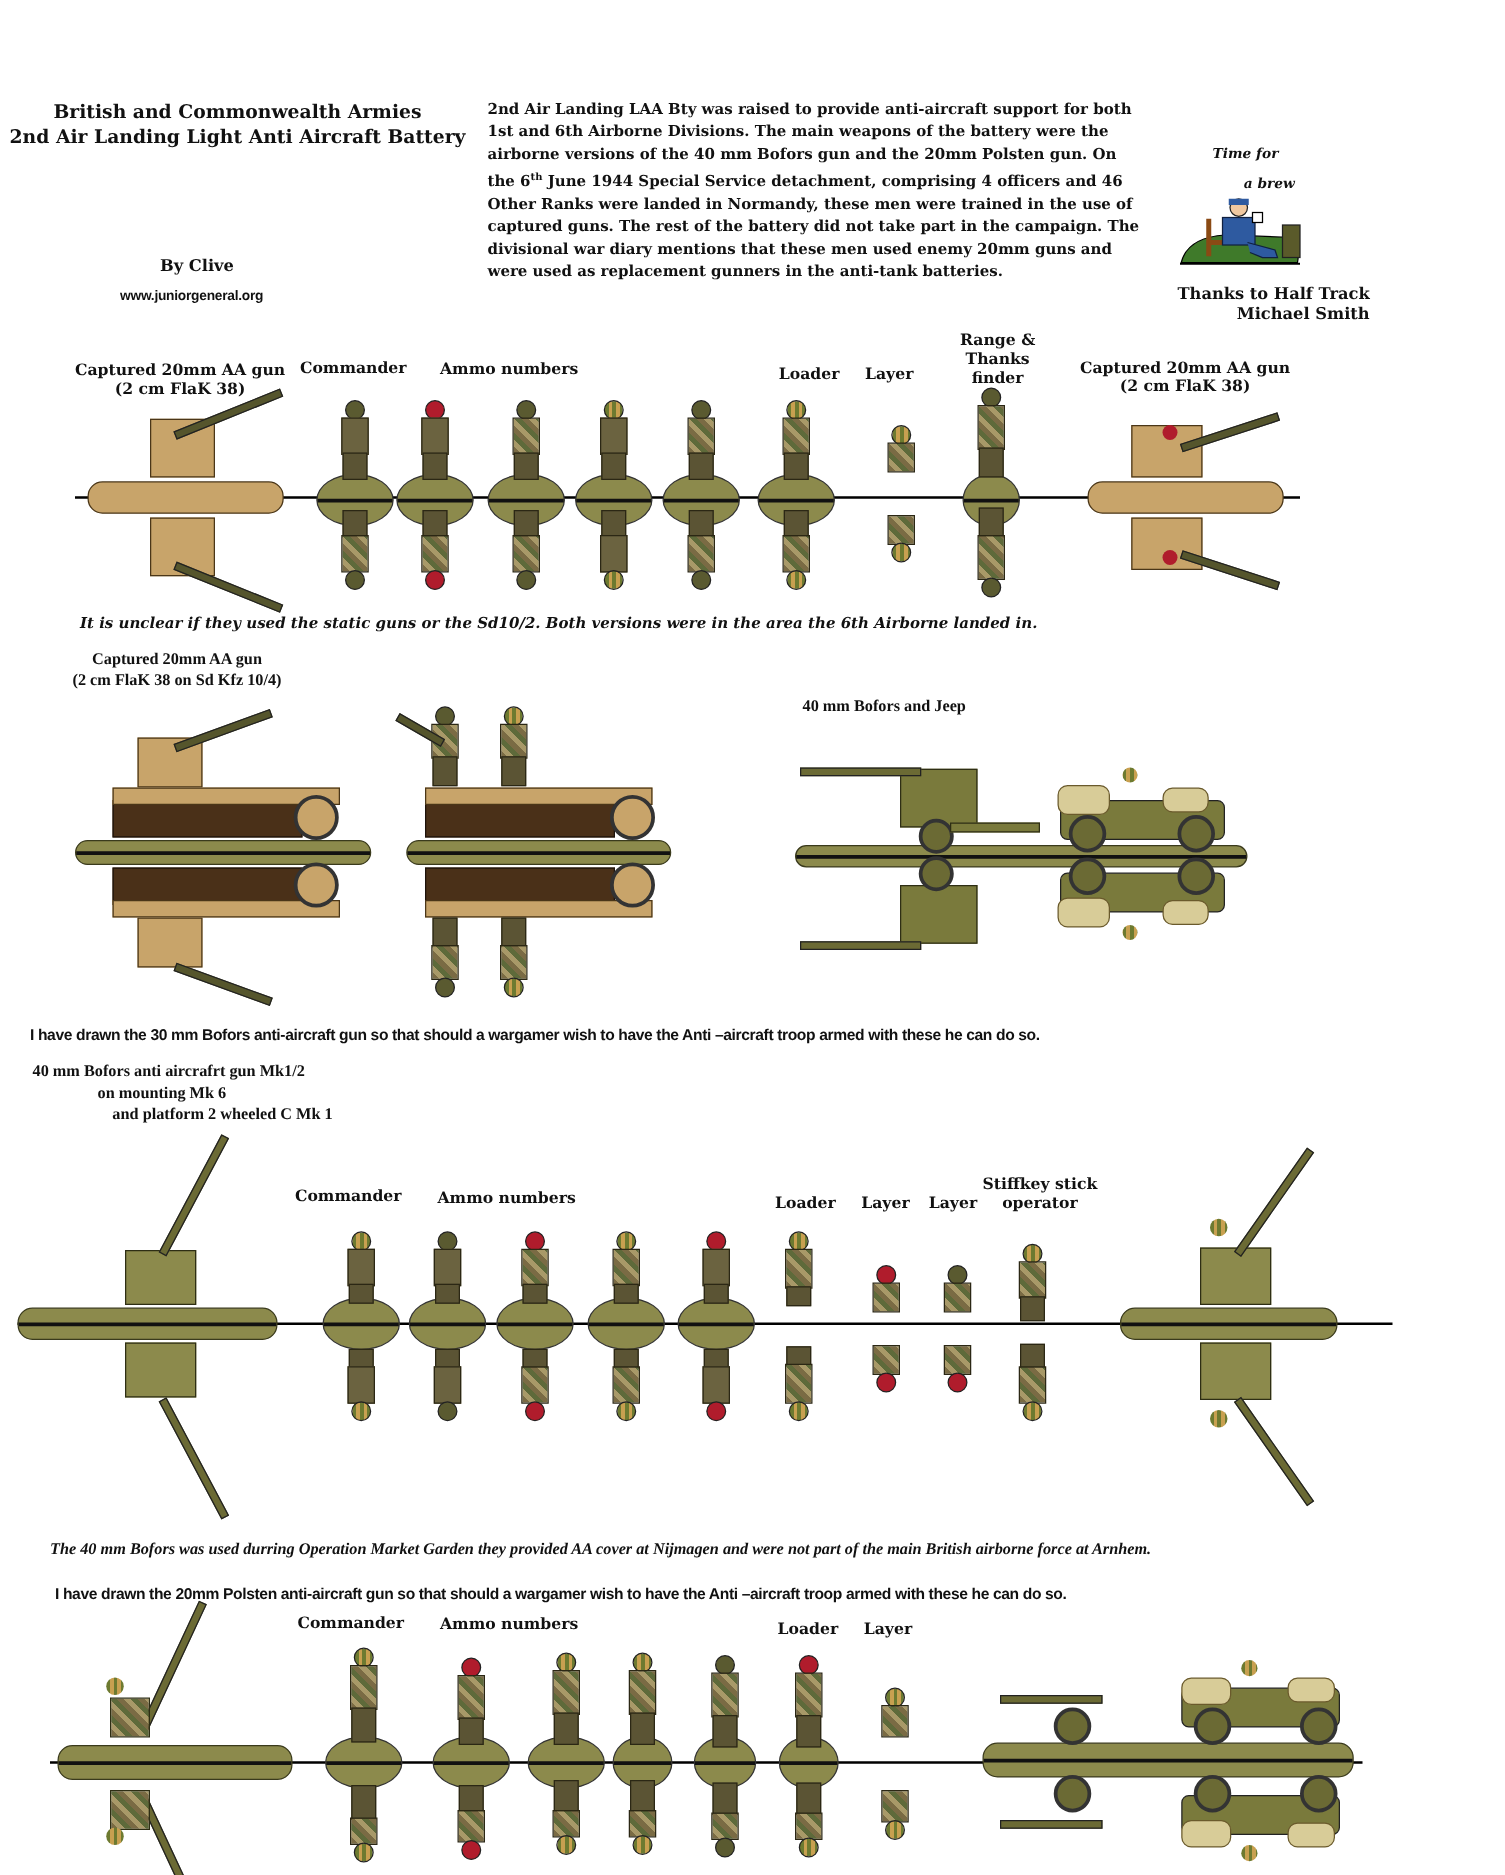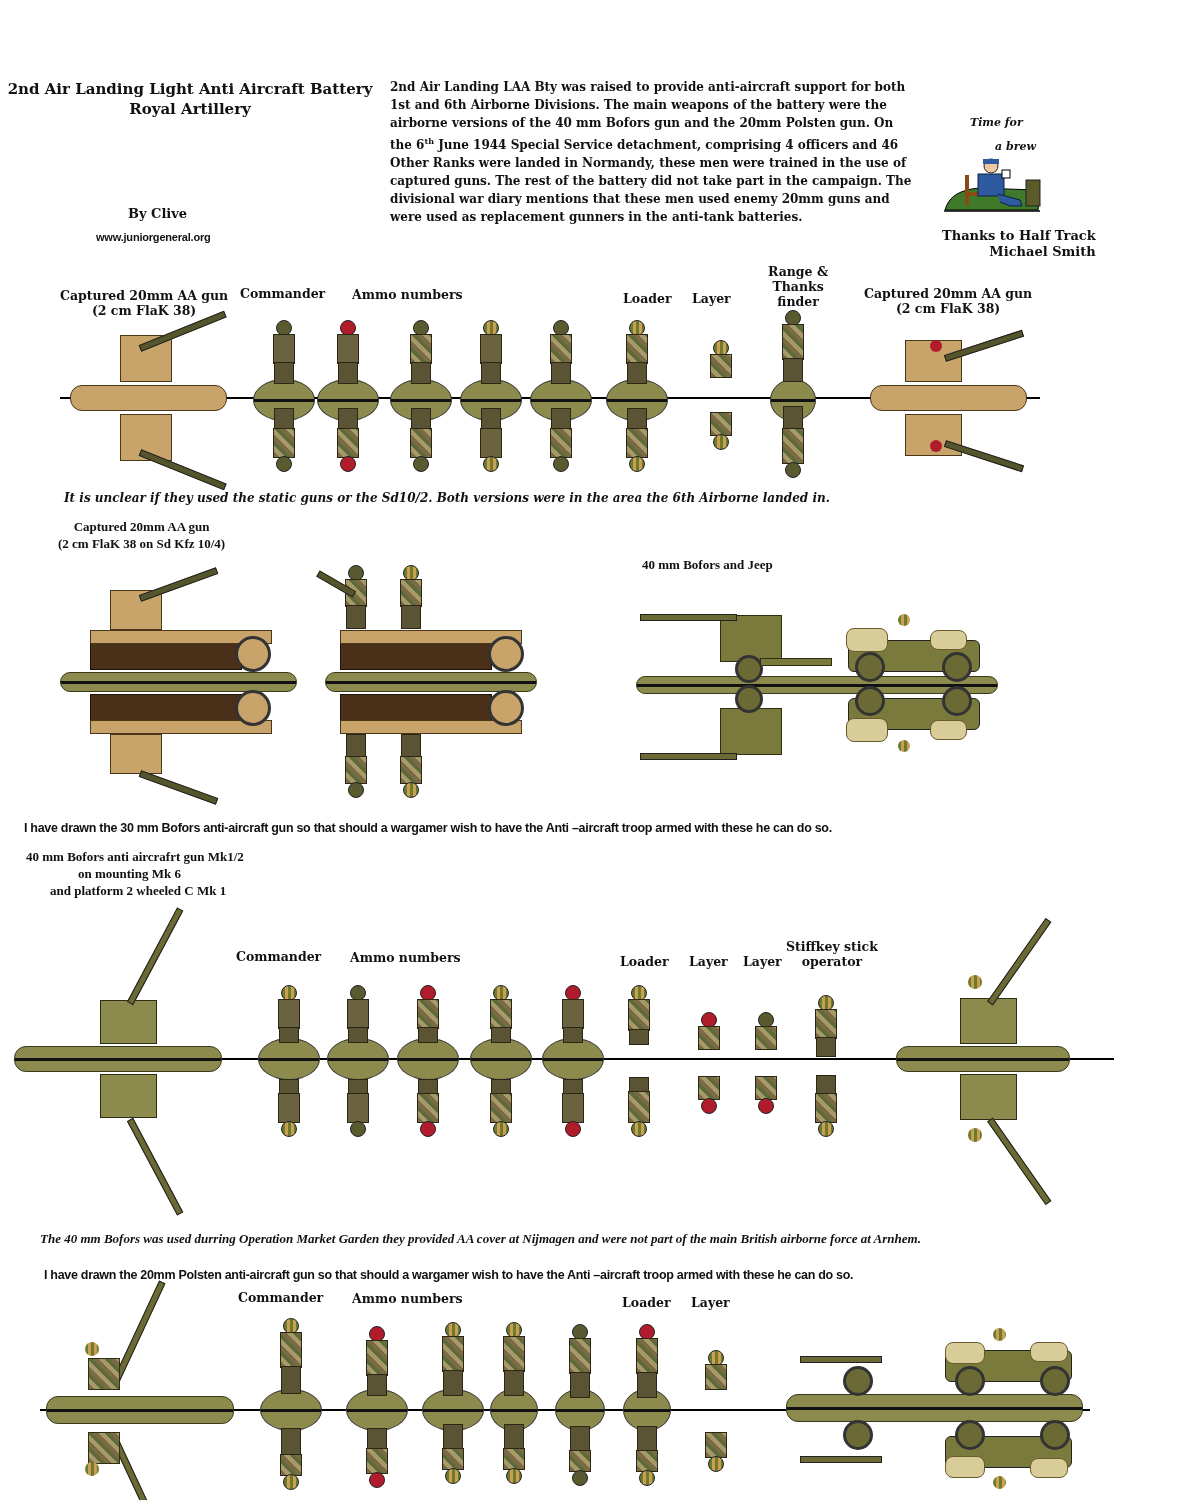--- a/index.html
+++ b/index.html
@@ -39,22 +39,22 @@
   .ht-track { position: absolute; background: #4a3018; border: 1px solid #1d120a; }
   .wheel { position: absolute; border-radius: 50%; background: #c8a46a; border: 3px solid #333; box-sizing: border-box; }
   .olive-wheel { background: #6b6a34 !important; }
   .jeep { position: absolute; background: #7a7a3c; border: 1px solid #222; border-radius: 6px; }
   .tarp { position: absolute; background: #d8cc98; border: 1px solid #6a5a2c; border-radius: 8px; }
 </style>
 </head>
 <body>
 
 <div class="abs title-block">
+  <span class="line">British and Commonwealth Armies</span>
   <span class="line">2nd Air Landing Light Anti Aircraft Battery</span>
-  <span class="line">Royal Artillery</span>
 </div>
 <div class="abs byline">By Clive</div>
 <div class="abs website">www.juniorgeneral.org</div>
 
 <div class="abs intro"><span>2nd Air Landing LAA Bty was raised to provide anti-aircraft support for both 1st and 6th Airborne Divisions. The main weapons of the battery were the airborne versions of the 40 mm Bofors gun and the 20mm Polsten gun.  On the 6</span><sup>th</sup><span> June 1944 Special Service detachment, comprising 4 officers and 46 Other Ranks were landed in Normandy, these men were trained in the use of captured guns. The rest of the battery did not take part in the campaign. The divisional war diary mentions that these men used enemy 20mm guns and were used as replacement gunners in the anti-tank batteries.</span></div>
 
 <div class="abs brew">
   <span class="brew-text" style="left:30px;top:6px;">Time for</span>
   <span class="brew-text" style="left:55px;top:30px;">a brew</span>
   <svg width="120" height="105" style="position:absolute;left:0;top:0;">
@@ -254,21 +254,21 @@
   <div class="tarp" style="left:930px;top:720px;width:35px;height:18px;"></div>
   <div class="wheel olive-wheel" style="left:855px;top:686px;width:30px;height:30px;"></div>
   <div class="wheel olive-wheel" style="left:942px;top:686px;width:30px;height:30px;"></div>
   <div class="head scrim" style="position:absolute;left:898px;top:740px;width:12px;height:12px;border-radius:50%;"></div>
 </div>
 
 <div class="abs note" style="left:24px;top:821px;">I have drawn the 30 mm Bofors  anti-aircraft gun so that should a wargamer wish to have the Anti –aircraft  troop  armed with these he can do  so.</div>
 <div class="abs condensed" style="left:26px;top:848px;width:280px;">
   <div>40 mm Bofors anti aircrafrt gun Mk1/2</div>
   <div style="padding-left:52px;">on mounting Mk 6</div>
-  <div style="padding-left:24px;">and platform 2 wheeled C Mk 1</div>
+  <div style="padding-left:24px;text-align:center;">and platform 2 wheeled C Mk 1</div>
 </div>
 
 <div class="abs lbl" style="left:236px;top:949px;">Commander</div>
 <div class="abs lbl" style="left:350px;top:950px;">Ammo numbers</div>
 <div class="abs lbl" style="left:620px;top:954px;">Loader</div>
 <div class="abs lbl" style="left:689px;top:954px;">Layer</div>
 <div class="abs lbl" style="left:743px;top:954px;">Layer</div>
 <div class="abs lbl" style="left:786px;top:939px;">
   <div>Stiffkey stick</div>
   <div>operator</div>

